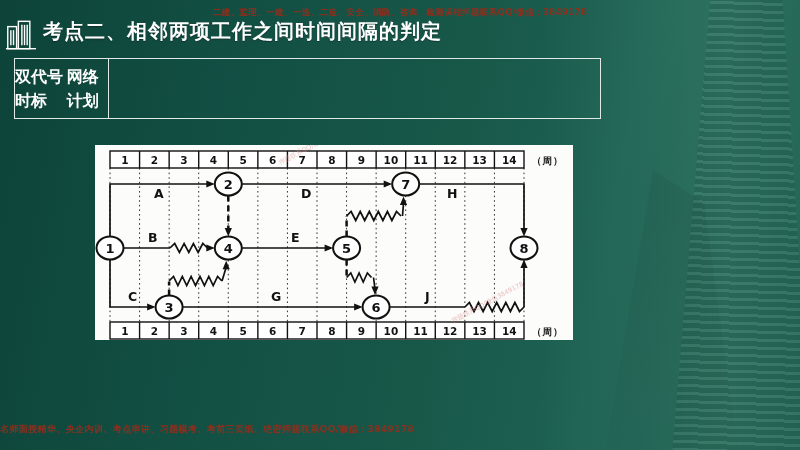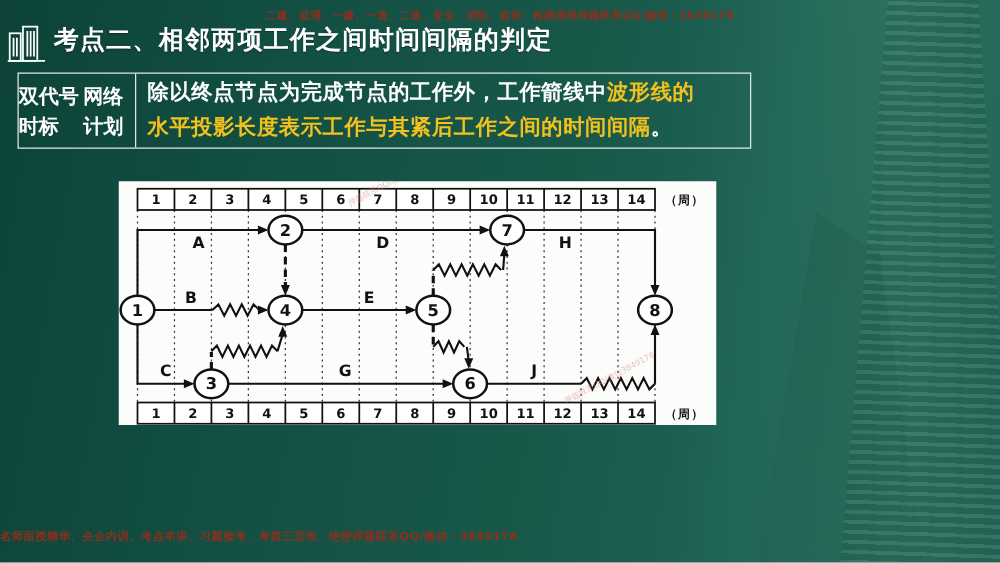--- a/index.html
+++ b/index.html
@@ -70,24 +70,20 @@
       </g>
     </svg>
   </span>
   <h1 class="title">考点二、相邻两项工作之间时间间隔的判定</h1>
 </div>
 
 <div class="info-table">
   <div class="term-cell">
     <div>双代号时标</div>
     <div>网络计划</div>
-  </div>
-  <div class="def-cell">
-    <div><span class="w">除以终点节点为完成节点的工作外，工作箭线中</span><span class="y">波形线的</span></div>
-    <div><span class="y">水平投影长度表示工作与其紧后工作之间的时间间隔</span><span class="w">。</span></div>
   </div>
 </div>
 
 <div class="diagram-panel">
   <svg id="diagram-svg" viewBox="0 0 478 195">
       <g>
         <line x1="15" y1="23" x2="15" y2="177" stroke="#333" stroke-width="1" stroke-dasharray="1.6,3"></line>
         <line x1="44.571" y1="23" x2="44.571" y2="177" stroke="#333" stroke-width="1" stroke-dasharray="1.6,3"></line>
         <line x1="74.142" y1="23" x2="74.142" y2="177" stroke="#333" stroke-width="1" stroke-dasharray="1.6,3"></line>
         <line x1="103.71300000000001" y1="23" x2="103.71300000000001" y2="177" stroke="#333" stroke-width="1" stroke-dasharray="1.6,3"></line>

